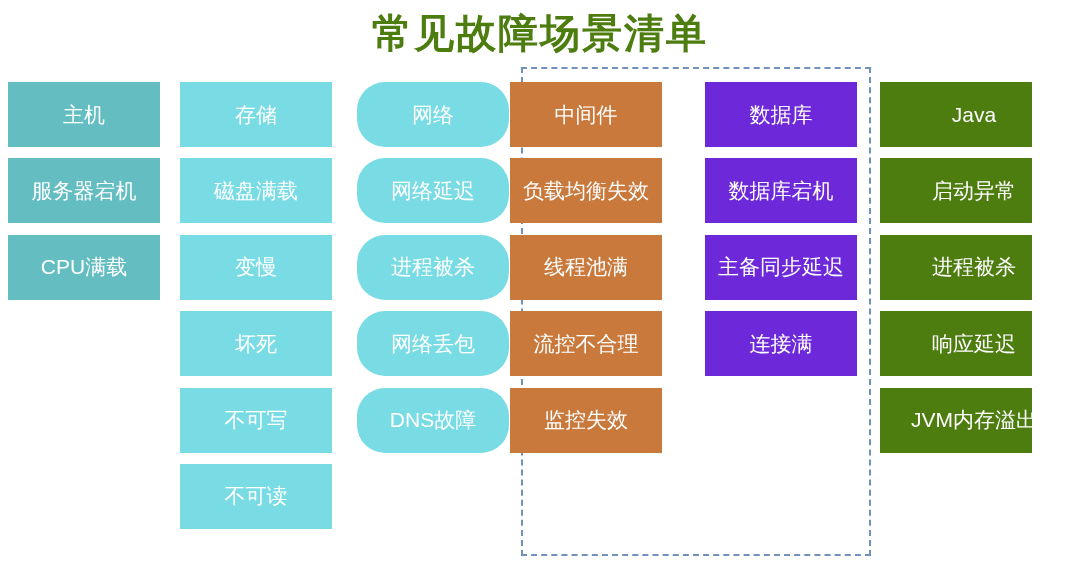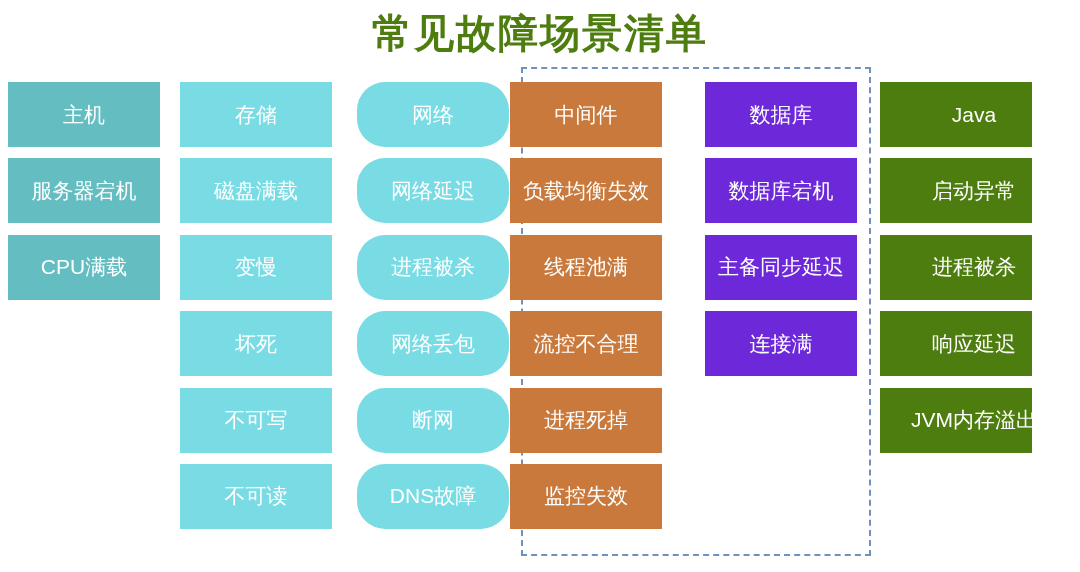--- a/index.html
+++ b/index.html
@@ -79,30 +79,28 @@
     <div class="box">坏死</div>
     <div class="box">不可写</div>
     <div class="box">不可读</div>
   </div>
 
   <div class="col col-network">
     <div class="box">网络</div>
     <div class="box">网络延迟</div>
     <div class="box">进程被杀</div>
     <div class="box">网络丢包</div>
-    <div class="box">断网</div>
     <div class="box">DNS故障</div>
   </div>
 
   <div class="col col-middleware">
     <div class="box">中间件</div>
     <div class="box">负载均衡失效</div>
     <div class="box">线程池满</div>
     <div class="box">流控不合理</div>
-    <div class="box">进程死掉</div>
     <div class="box">监控失效</div>
   </div>
 
   <div class="col col-database">
     <div class="box">数据库</div>
     <div class="box">数据库宕机</div>
     <div class="box">主备同步延迟</div>
     <div class="box">连接满</div>
   </div>
 

